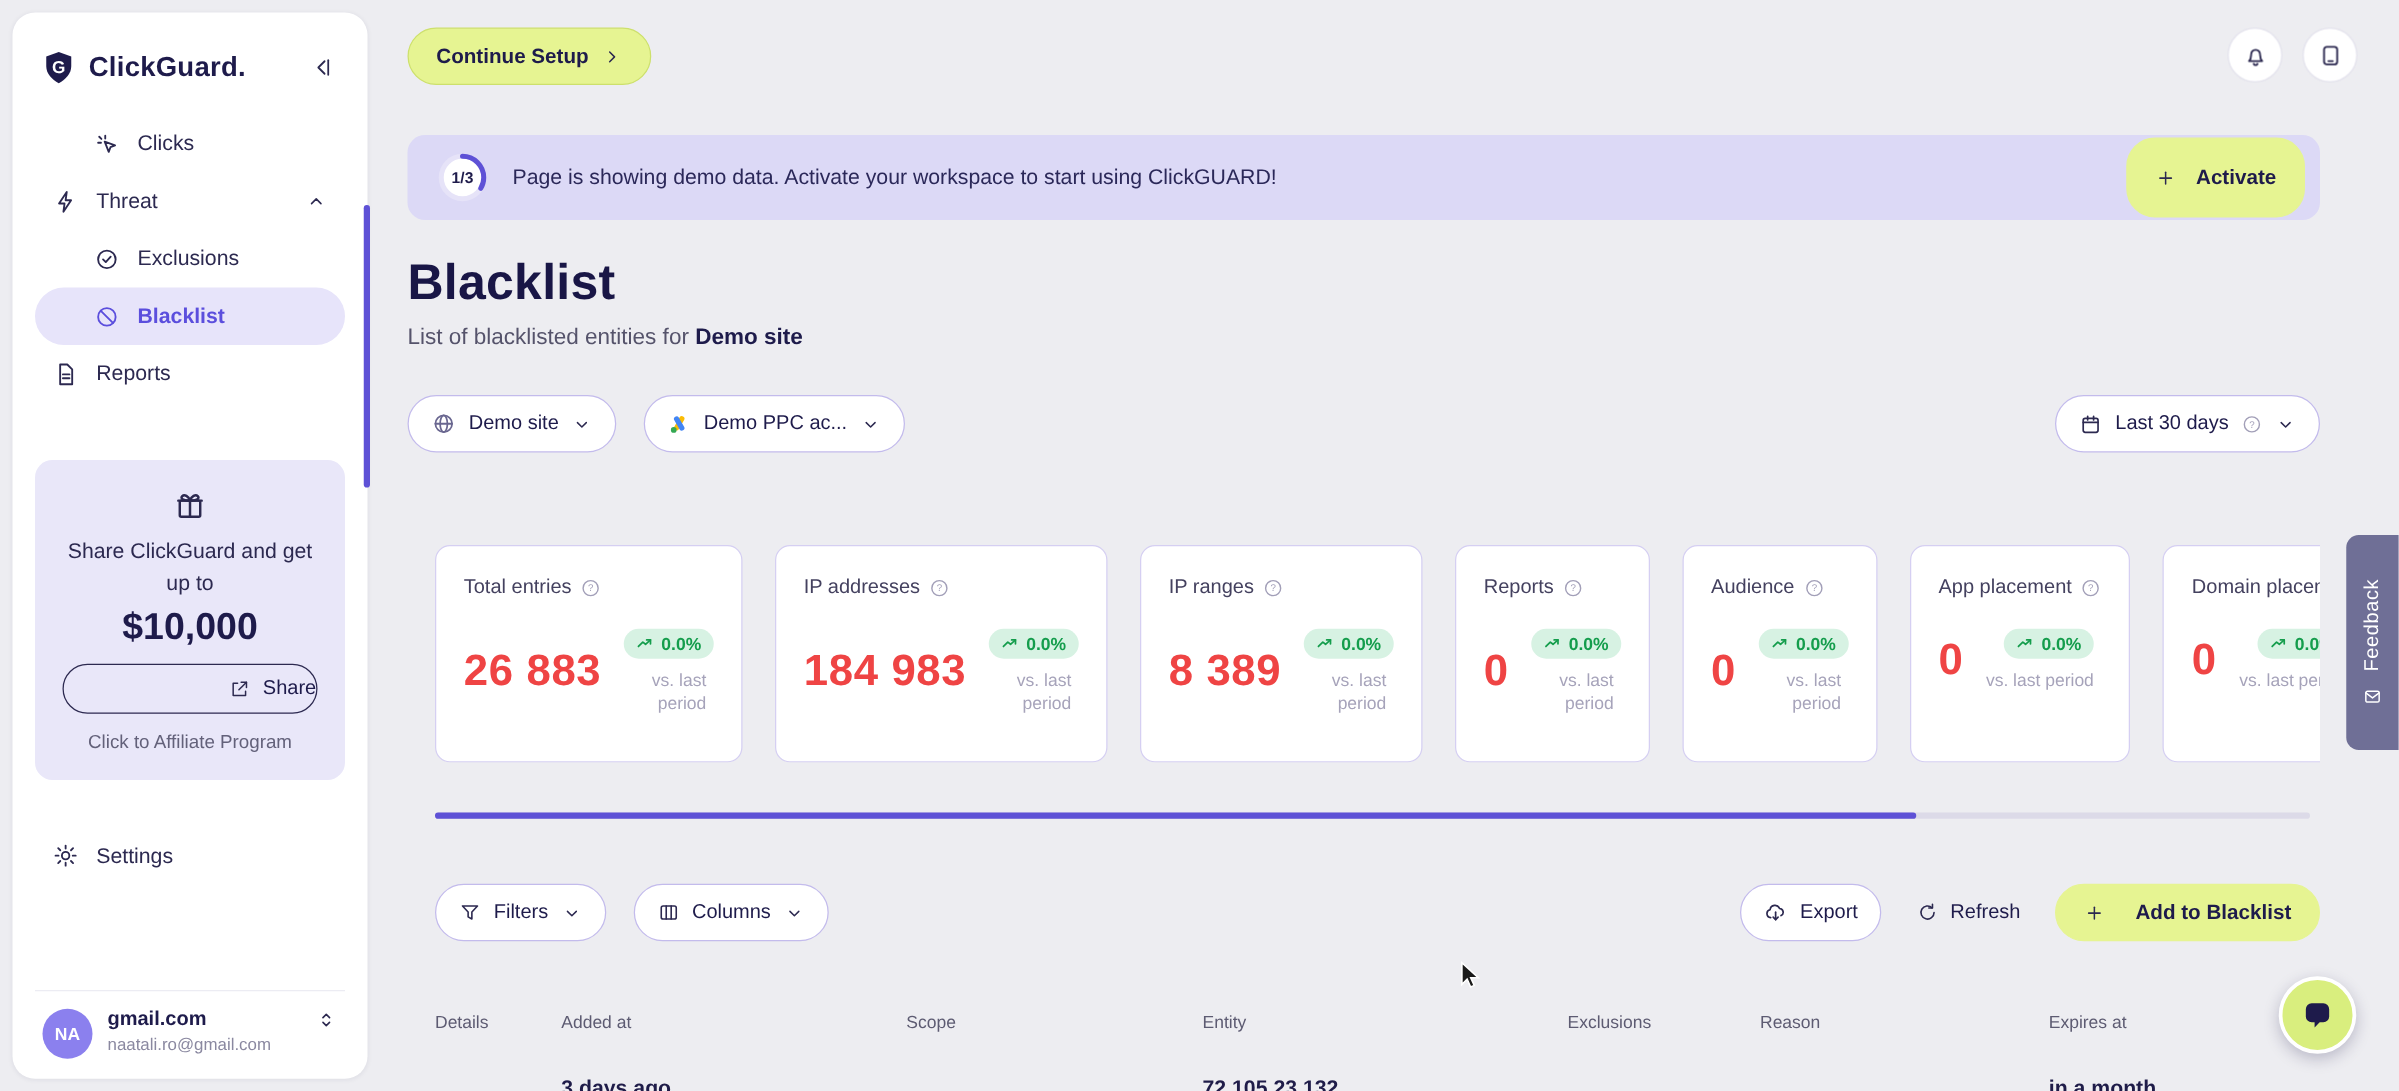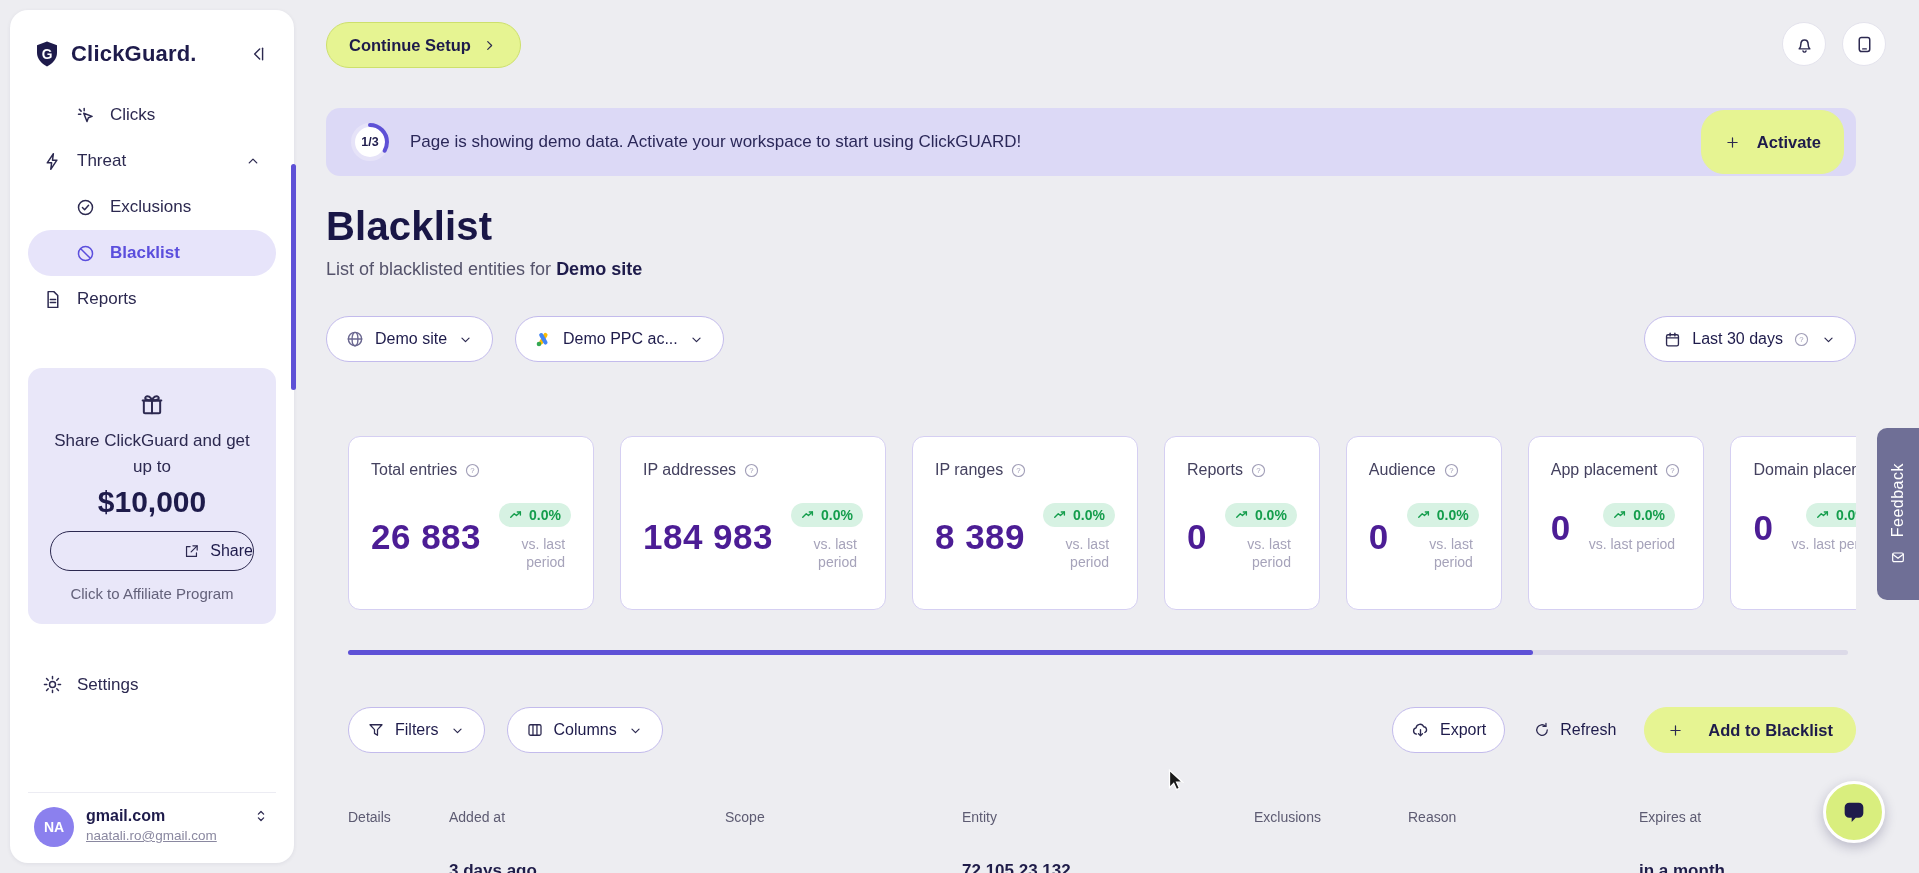--- a/index.html
+++ b/index.html
@@ -40,21 +40,21 @@
   .share-btn {
     margin-top:12px; display:flex; align-items:center; justify-content:flex-end; gap:10px;
     width:204px; height:40px; border:1.5px solid #2c2950; border-radius:20px;
     background:transparent; font-size:16px; color:#1e1b4b; font-family:inherit; cursor:pointer;
   }
   .promo-aff { margin-top:14px; font-size:15px; color:#63617a; cursor:pointer; }
   .settings-row { margin-top:40px; display:flex; align-items:center; gap:14px; padding:10px 14px; font-size:17px; color:#2c2950; cursor:pointer; }
   .user-row { margin-top:auto; display:flex; align-items:flex-start; gap:12px; padding:14px 6px 2px; border-top:1px solid #ececf3; cursor:pointer; }
   .avatar { width:40px; height:40px; border-radius:50%; background:#8b80ee; color:#fff; font-size:14px; font-weight:700; display:flex; align-items:center; justify-content:center; }
   .user-name { font-size:16px; font-weight:700; color:#1e1b4b; }
-  .user-email { font-size:13.5px; color:#8a88a0; margin-top:3px;text-decoration:underline; }
+  .user-email { font-size:13.5px; color:#8a88a0; margin-top:3px; }
   .user-chev { margin-left:auto; }
 
   
   .main { position:absolute; left:326px; top:0; width:1530px; height:873px; }
   .topbar { padding-top:22px; height:68px; display:flex; align-items:flex-start; }
   .btn-lime {
     display:inline-flex; align-items:center; gap:10px; height:46px; border-radius:23px;
     background:#e6f492; border:1.5px solid #cde06c; color:#1e1b4b;
     font-size:16.5px; font-weight:700; font-family:inherit; padding:0 22px; cursor:pointer;
   } 
@@ -84,21 +84,21 @@
   .pill-right { margin-left:auto; }
 
   .inset { margin-left:22px; width:1508px; }
   .cards-row { margin-top:74px; display:flex; gap:26px; overflow:hidden; }
   .card {
     flex:0 0 auto; background:#fff; border:1px solid #d5cff2; border-radius:12px;
     padding:24px 22px; min-height:174px;text-align:right;
   }
   .card-label { display:flex; align-items:center; gap:7px; font-size:16px; color:#44415f; white-space:nowrap; }
   .card-body { margin-top:24px; display:flex; align-items:center; gap:18px; }
-  .card-value { font-size:35px; font-weight:700; color:#4c1d95; white-space:nowrap; letter-spacing:.5px; }
+  .card-value { font-size:35px; font-weight:700; color:#ef4444; white-space:nowrap; letter-spacing:.5px; }
   .badge {
     display:inline-flex; align-items:center; gap:6px; background:#d7f2e3; color:#149d4c;
     font-size:14px; font-weight:700; padding:4px 10px; border-radius:14px; white-space:nowrap;
   }
   .vs { margin-top:8px; font-size:14px; color:#a6a3ba; line-height:1.3; max-width:66px; }
   .vs.one-line { max-width:none; white-space:nowrap; }
 
   .hscroll { margin-top:40px; width:1500px; height:5px; background:#dcdae8; border-radius:3px; }
   .hscroll-thumb { width:79%; height:5px; background:#5e51d6; border-radius:3px; }
 

